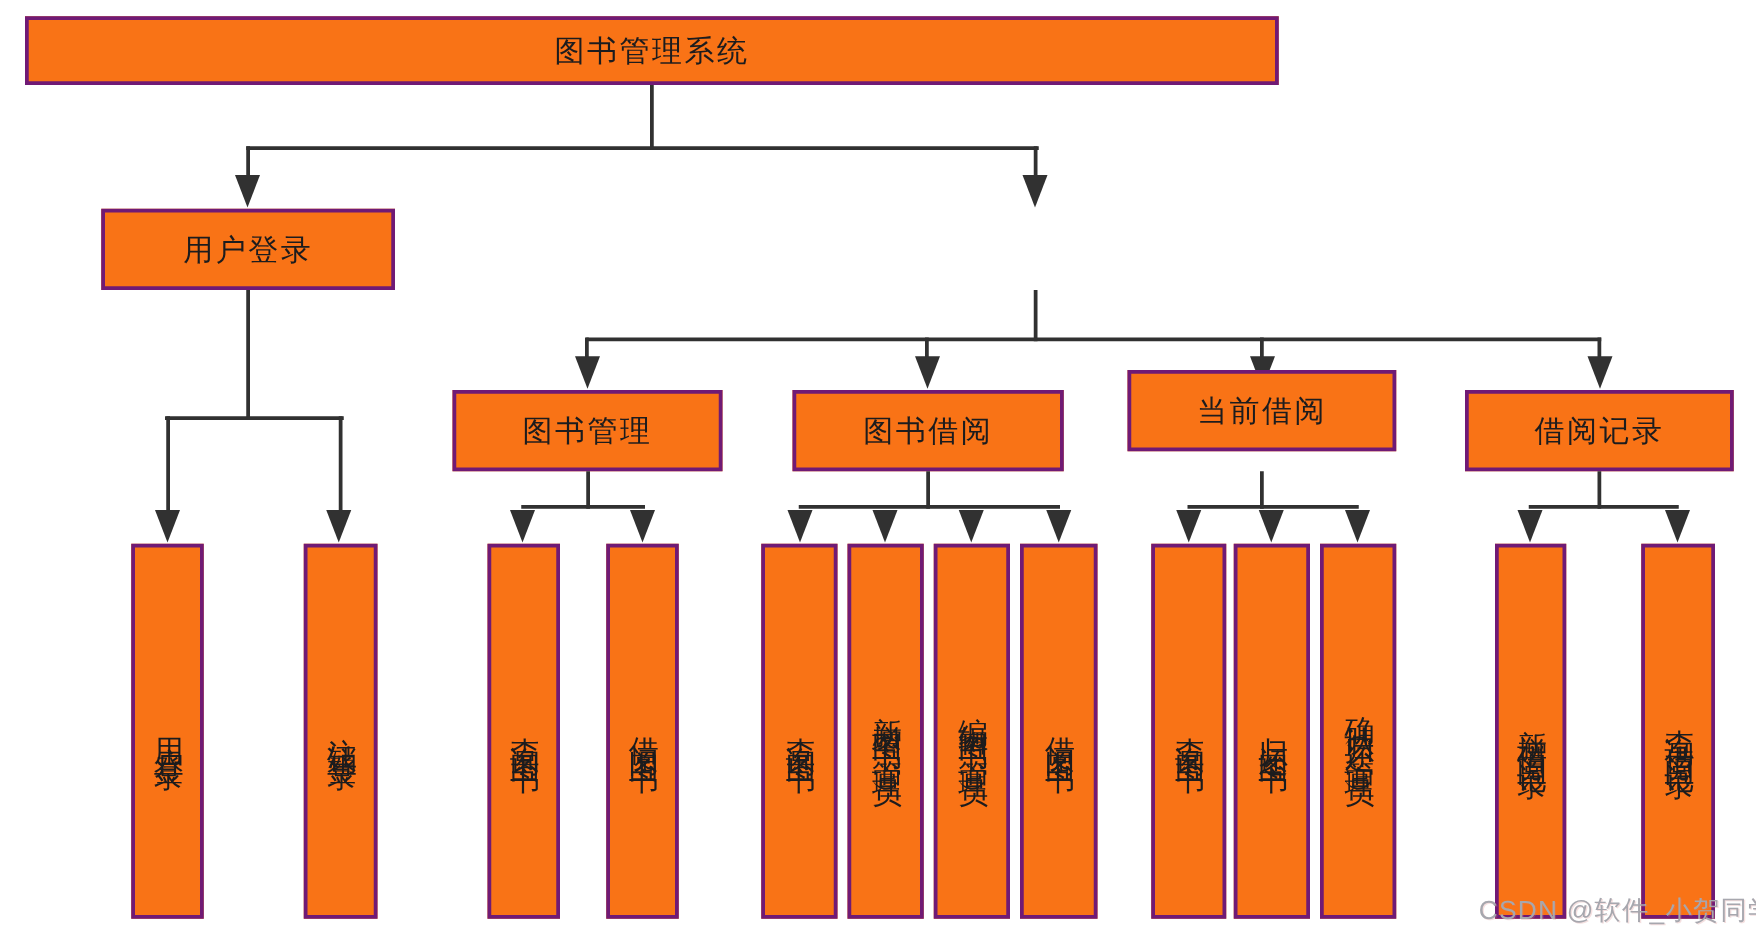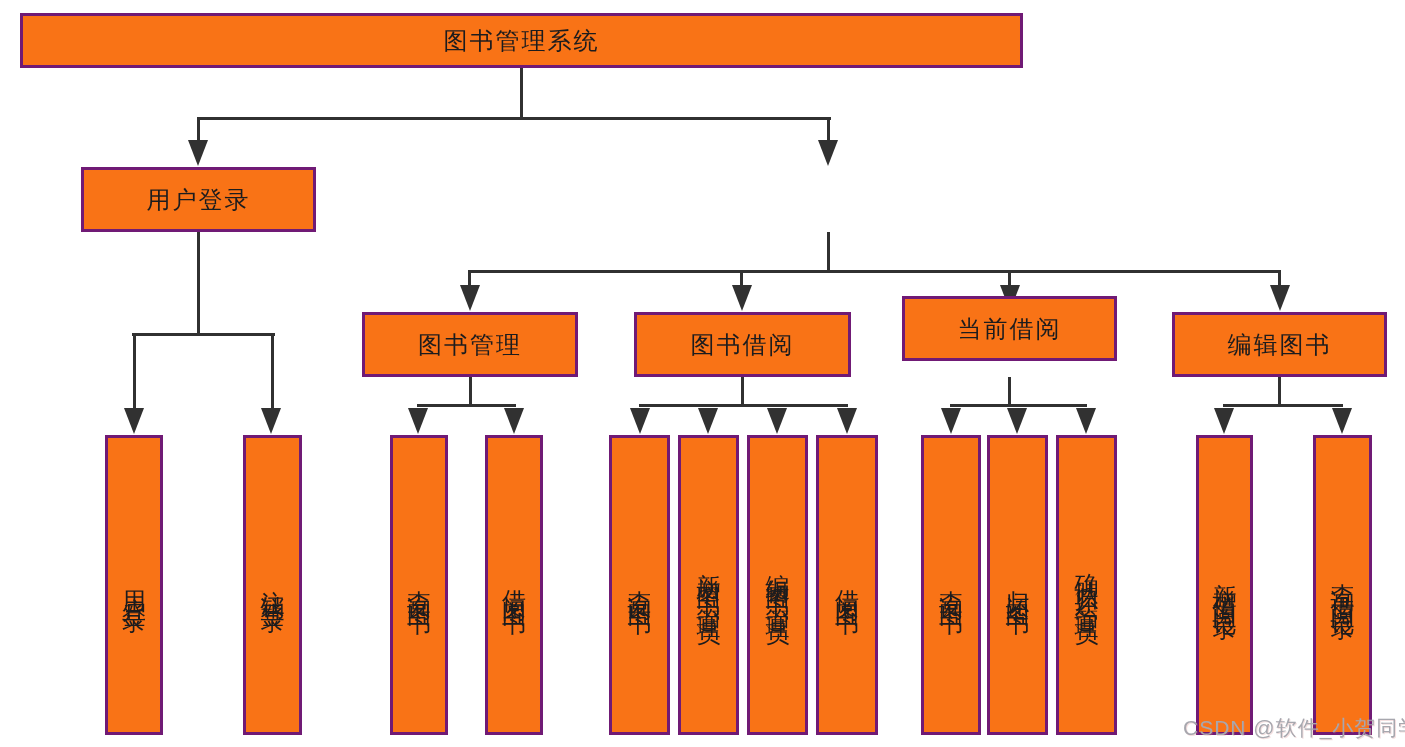--- a/index.html
+++ b/index.html
@@ -93,21 +93,21 @@
   <div class="node" style="left:362px;top:312px;width:216px;height:65px">
     <span class="hlbl">图书管理</span>
   </div>
   <div class="node" style="left:634px;top:312px;width:217px;height:65px">
     <span class="hlbl">图书借阅</span>
   </div>
   <div class="node" style="left:902px;top:296px;width:215px;height:65px">
     <span class="hlbl">当前借阅</span>
   </div>
   <div class="node" style="left:1172px;top:312px;width:215px;height:65px">
-    <span class="hlbl">编辑图书</span>
+    <span class="hlbl">借阅记录</span>
   </div>
 
   <div class="vline" style="left:469px;top:377px;height:30px"></div>
   <div class="hline" style="left:417px;top:404px;width:99px"></div>
   <div class="arrow" style="left:408px;top:408px"></div>
   <div class="arrow" style="left:504px;top:408px"></div>
 
   <div class="vline" style="left:741px;top:377px;height:30px"></div>
   <div class="hline" style="left:639px;top:404px;width:209px"></div>
   <div class="arrow" style="left:630px;top:408px"></div>

